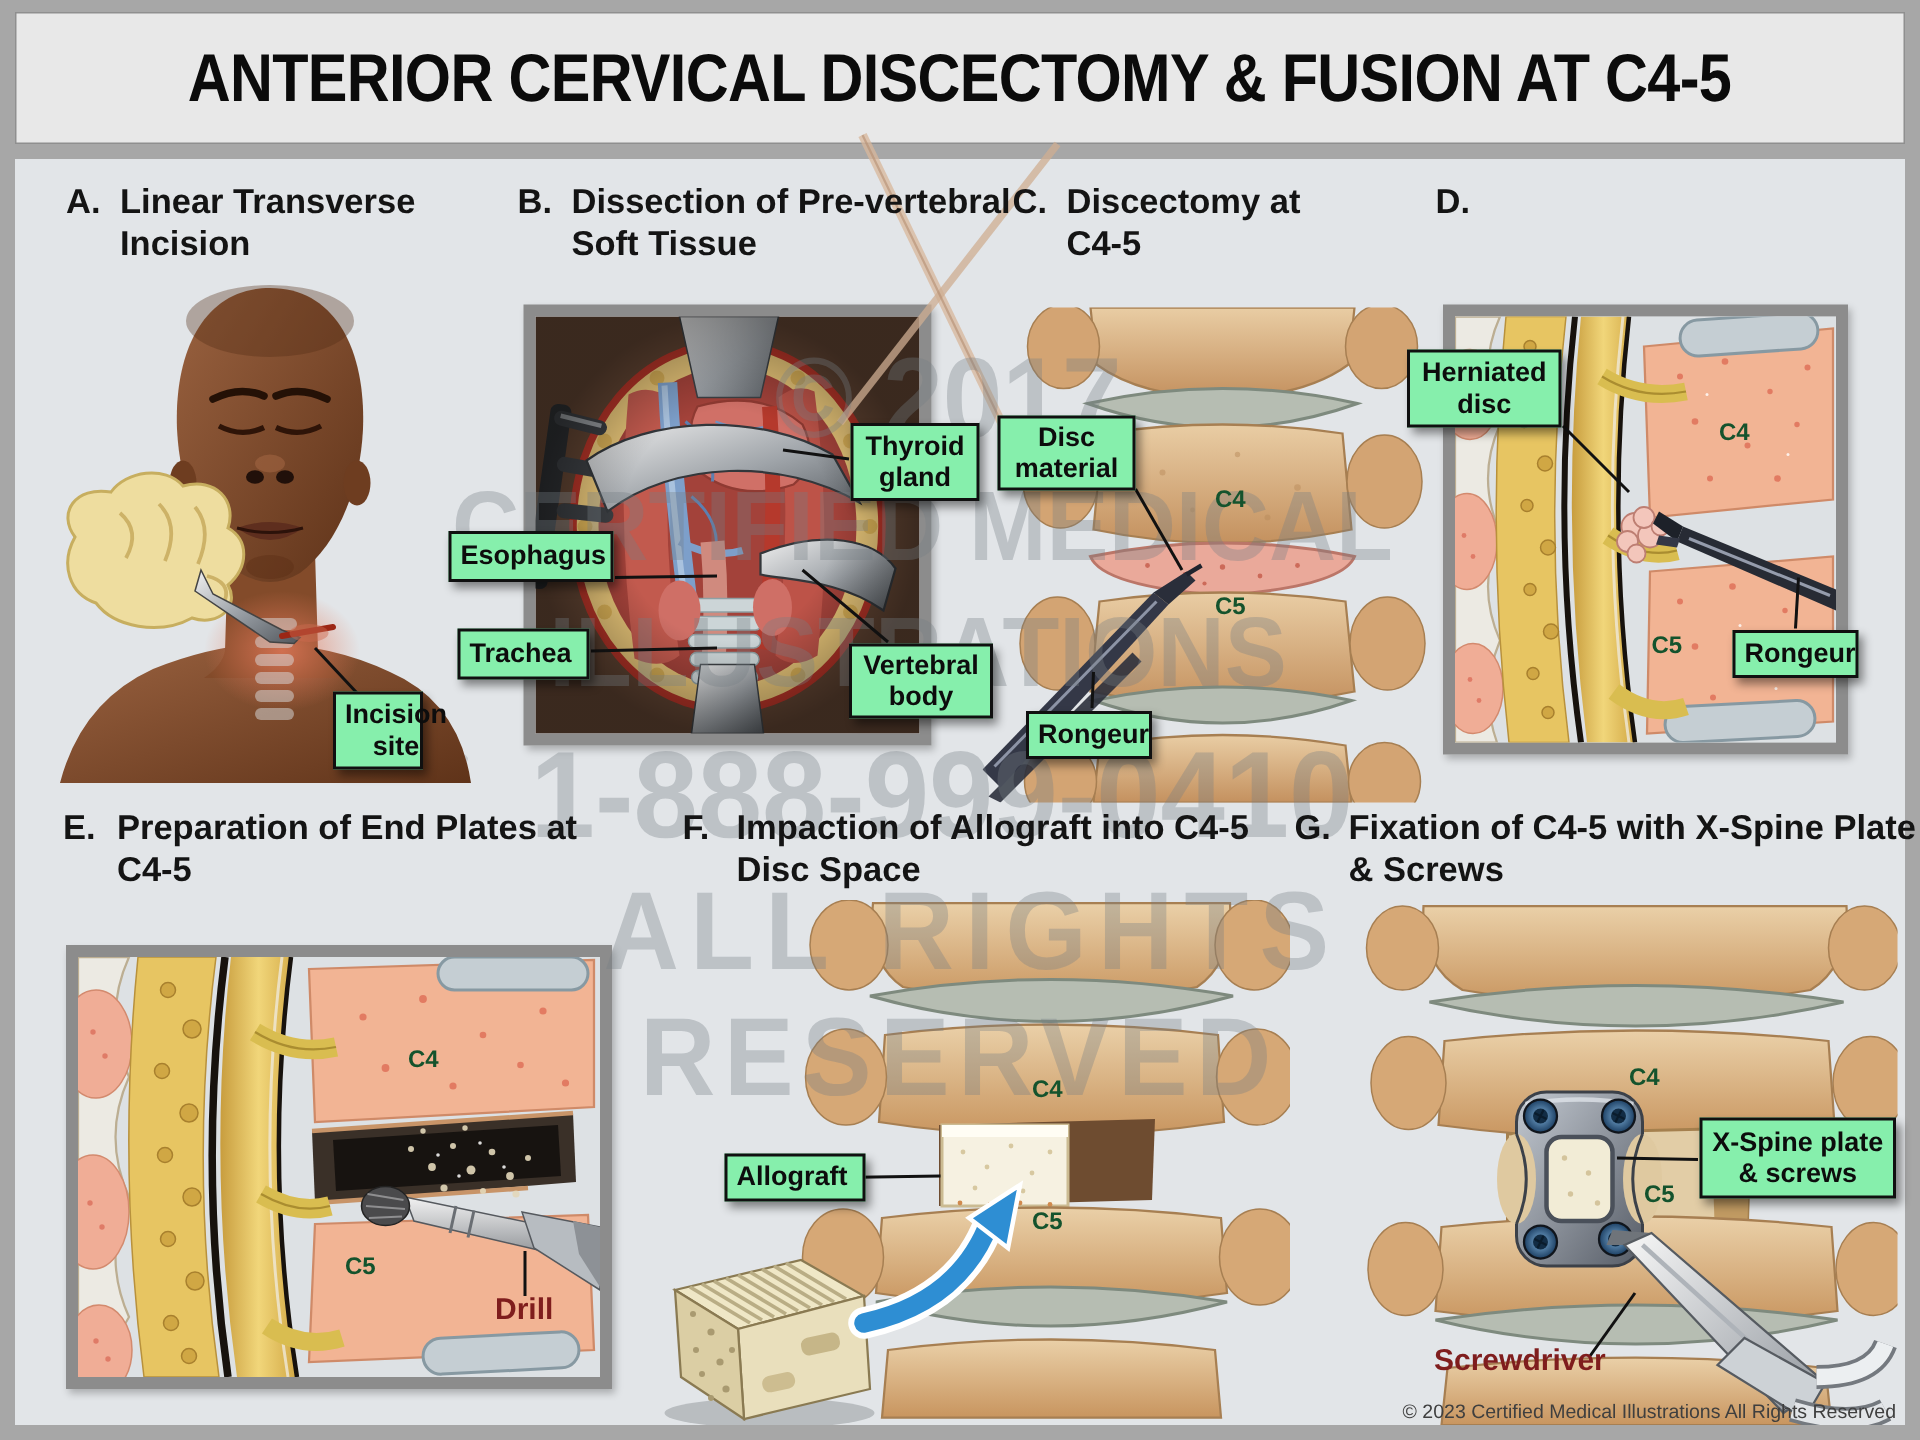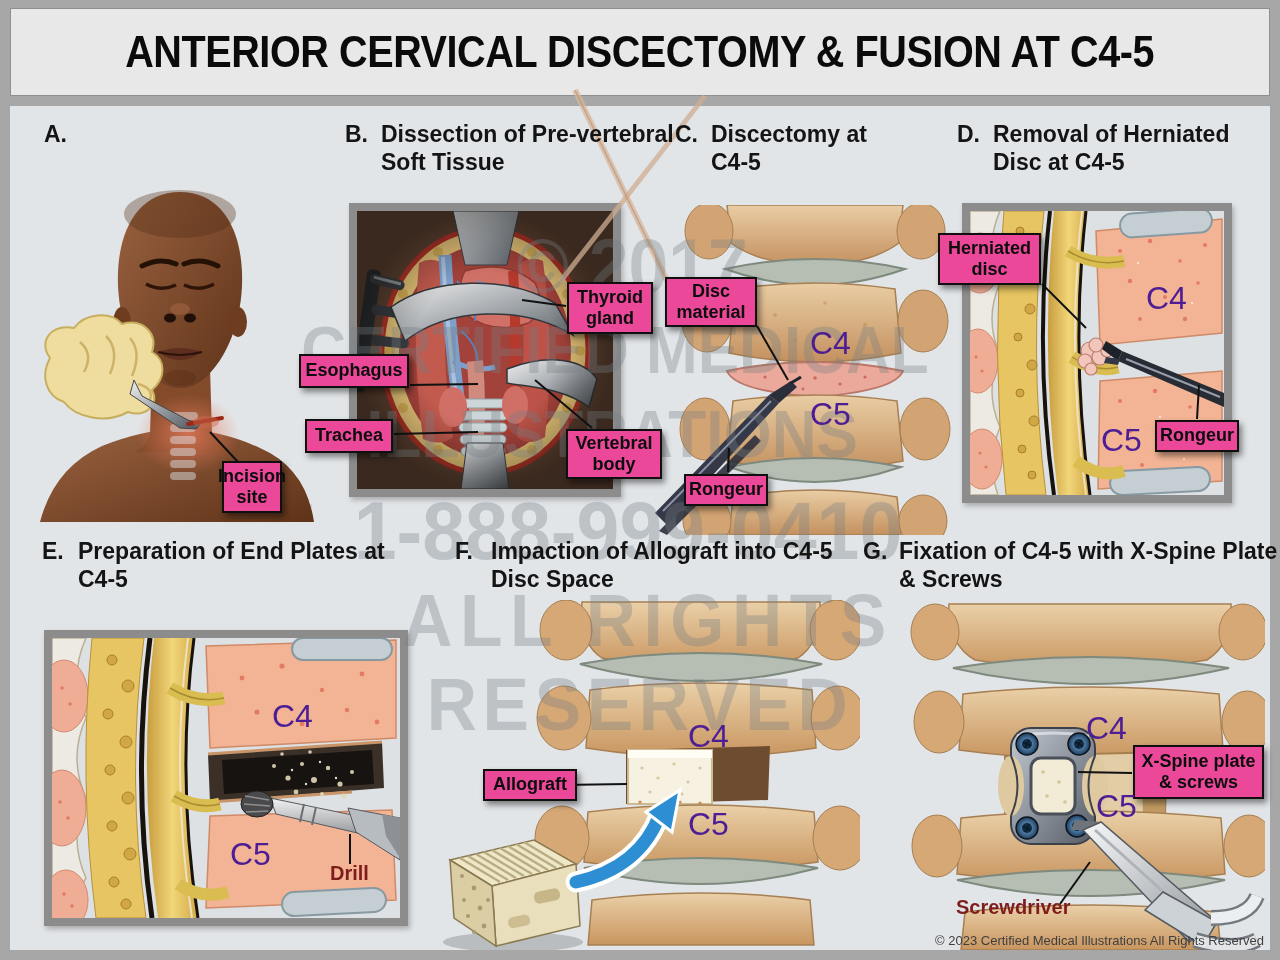--- a/index.html
+++ b/index.html
@@ -13,58 +13,58 @@
   .hdr{position:absolute;display:flex;font-weight:bold;font-size:23px;color:#141414;z-index:5;line-height:1.22}
   .hdr .lt{width:36px;flex:none}
   .art{position:absolute;z-index:1}
   .framed{position:absolute;border:8px solid #8c8c8c;background:#dde1e4;box-sizing:border-box;z-index:1;
           box-shadow:2px 3px 5px rgba(0,0,0,.25)}
   .framed svg{position:absolute;left:0;top:0}
   .logo{position:absolute;z-index:2}
   .wm{position:absolute;z-index:3;color:rgba(118,125,132,.34);font-weight:bold;white-space:nowrap;
       transform:translateX(-50%) scaleX(.94)}
   .leaders{position:absolute;left:0;top:0;z-index:4;pointer-events:none}
-  .lbl{position:absolute;z-index:5;background:#ec4899;border:2px solid #101010;
+  .lbl{position:absolute;z-index:5;background:#86efac;border:2px solid #101010;
        box-shadow:3px 4px 6px rgba(0,0,0,.45);font-weight:bold;font-size:18px;line-height:1.18;
-       color:#0d0d0d;text-align:center;display:flex;align-items:center;justify-content:center;
+       color:#0d0d0d;text-align:center;display:flex;align-items:center;justify-content:flex-start;
        padding:3px 6px;box-sizing:border-box}
   .nw{white-space:nowrap}
-  .mark{position:absolute;z-index:5;font-weight:normal;font-size:32px;color:#4c1d95}
+  .mark{position:absolute;z-index:5;font-weight:bold;font-size:16px;color:#14532d}
   .txt{position:absolute;z-index:5;font-weight:bold;font-size:20px;color:#7f1d1d}
   .footer{position:absolute;z-index:6;right:16px;top:933px;font-size:13px;color:#3f3f3f}
 </style>
 </head>
 <body>
 
 <div class="content"></div>
 
 <div class="title-bar">
   <h1>ANTERIOR CERVICAL DISCECTOMY &amp; FUSION AT C4-5</h1>
 </div>
 
 <svg class="logo" style="left:545px;top:82px" width="190" height="230" viewBox="0 0 190 230">
   <line x1="30" y1="8" x2="130" y2="215" stroke="#d8b79b" stroke-width="6" opacity=".75"></line>
   <line x1="160" y1="14" x2="15" y2="200" stroke="#cfae92" stroke-width="5" opacity=".75"></line>
   <line x1="30" y1="8" x2="130" y2="215" stroke="#b48e72" stroke-width="1.5" opacity=".6"></line>
 </svg>
 
 <div class="hdr" style="left:44px;top:120px;width:286px">
   <span class="lt">A.</span>
+  <span class="tt" style="width:250px">Linear Transverse Incision</span>
 </div>
 <div class="hdr" style="left:345px;top:120px;width:331px">
   <span class="lt">B.</span>
   <span class="tt" style="width:295px">Dissection of Pre-vertebral Soft Tissue</span>
 </div>
 <div class="hdr" style="left:675px;top:120px;width:221px">
   <span class="lt">C.</span>
   <span class="tt" style="width:185px">Discectomy at C4-5</span>
 </div>
 <div class="hdr" style="left:957px;top:120px;width:321px">
   <span class="lt">D.</span>
-  <span class="tt" style="width:285px">Removal of Herniated Disc at C4-5</span>
 </div>
 <div class="hdr" style="left:42px;top:537px;width:386px">
   <span class="lt">E.</span>
   <span class="tt" style="width:350px">Preparation of End Plates at C4-5</span>
 </div>
 <div class="hdr" style="left:455px;top:537px;width:404px">
   <span class="lt">F.</span>
   <span class="tt" style="width:368px">Impaction of Allograft into C4-5 Disc Space</span>
 </div>
 <div class="hdr" style="left:863px;top:537px;width:436px">

